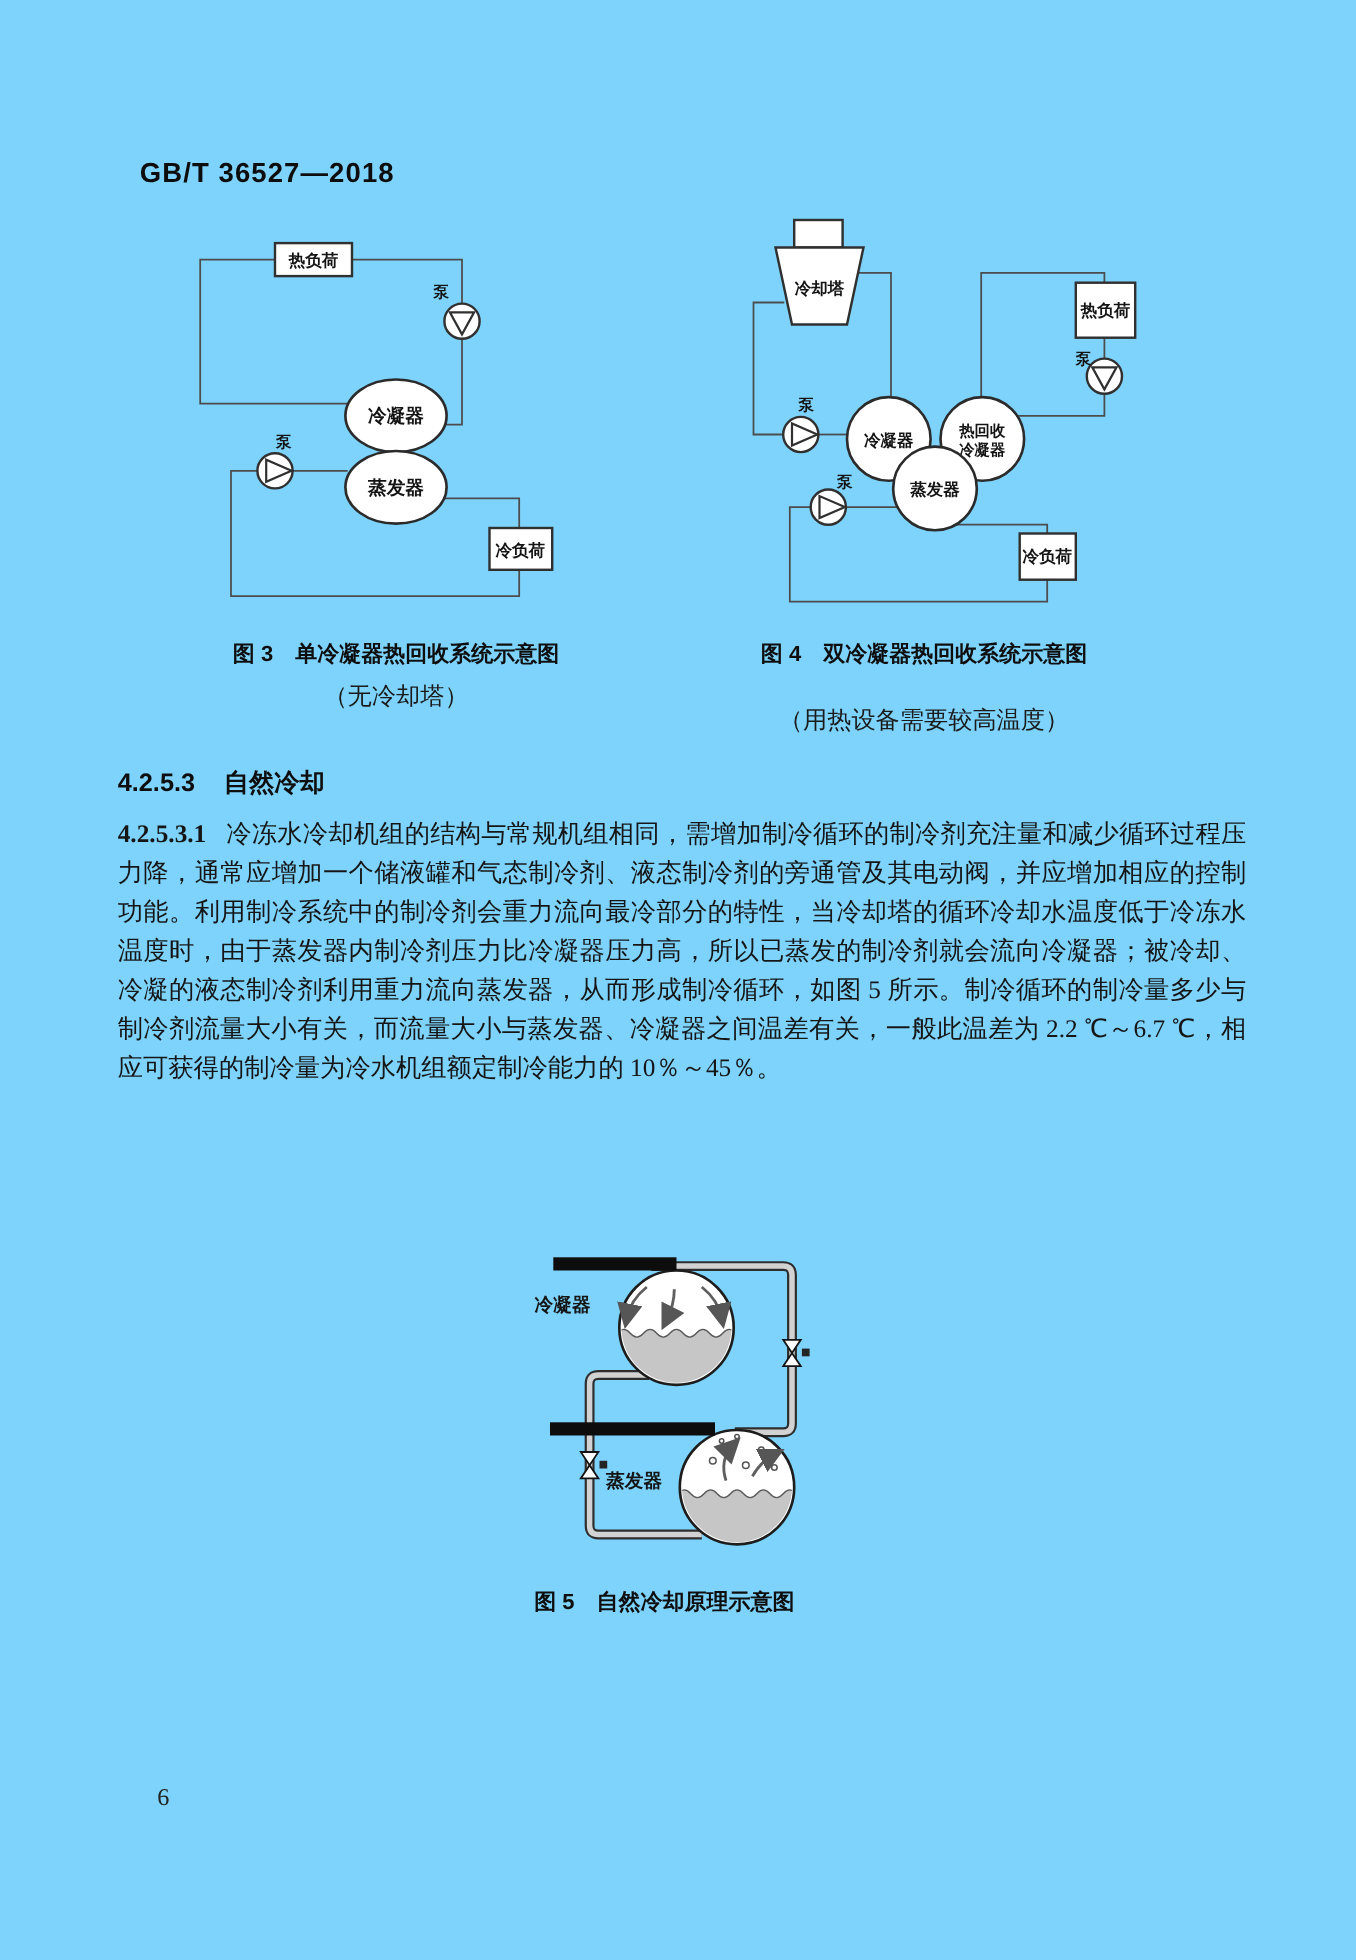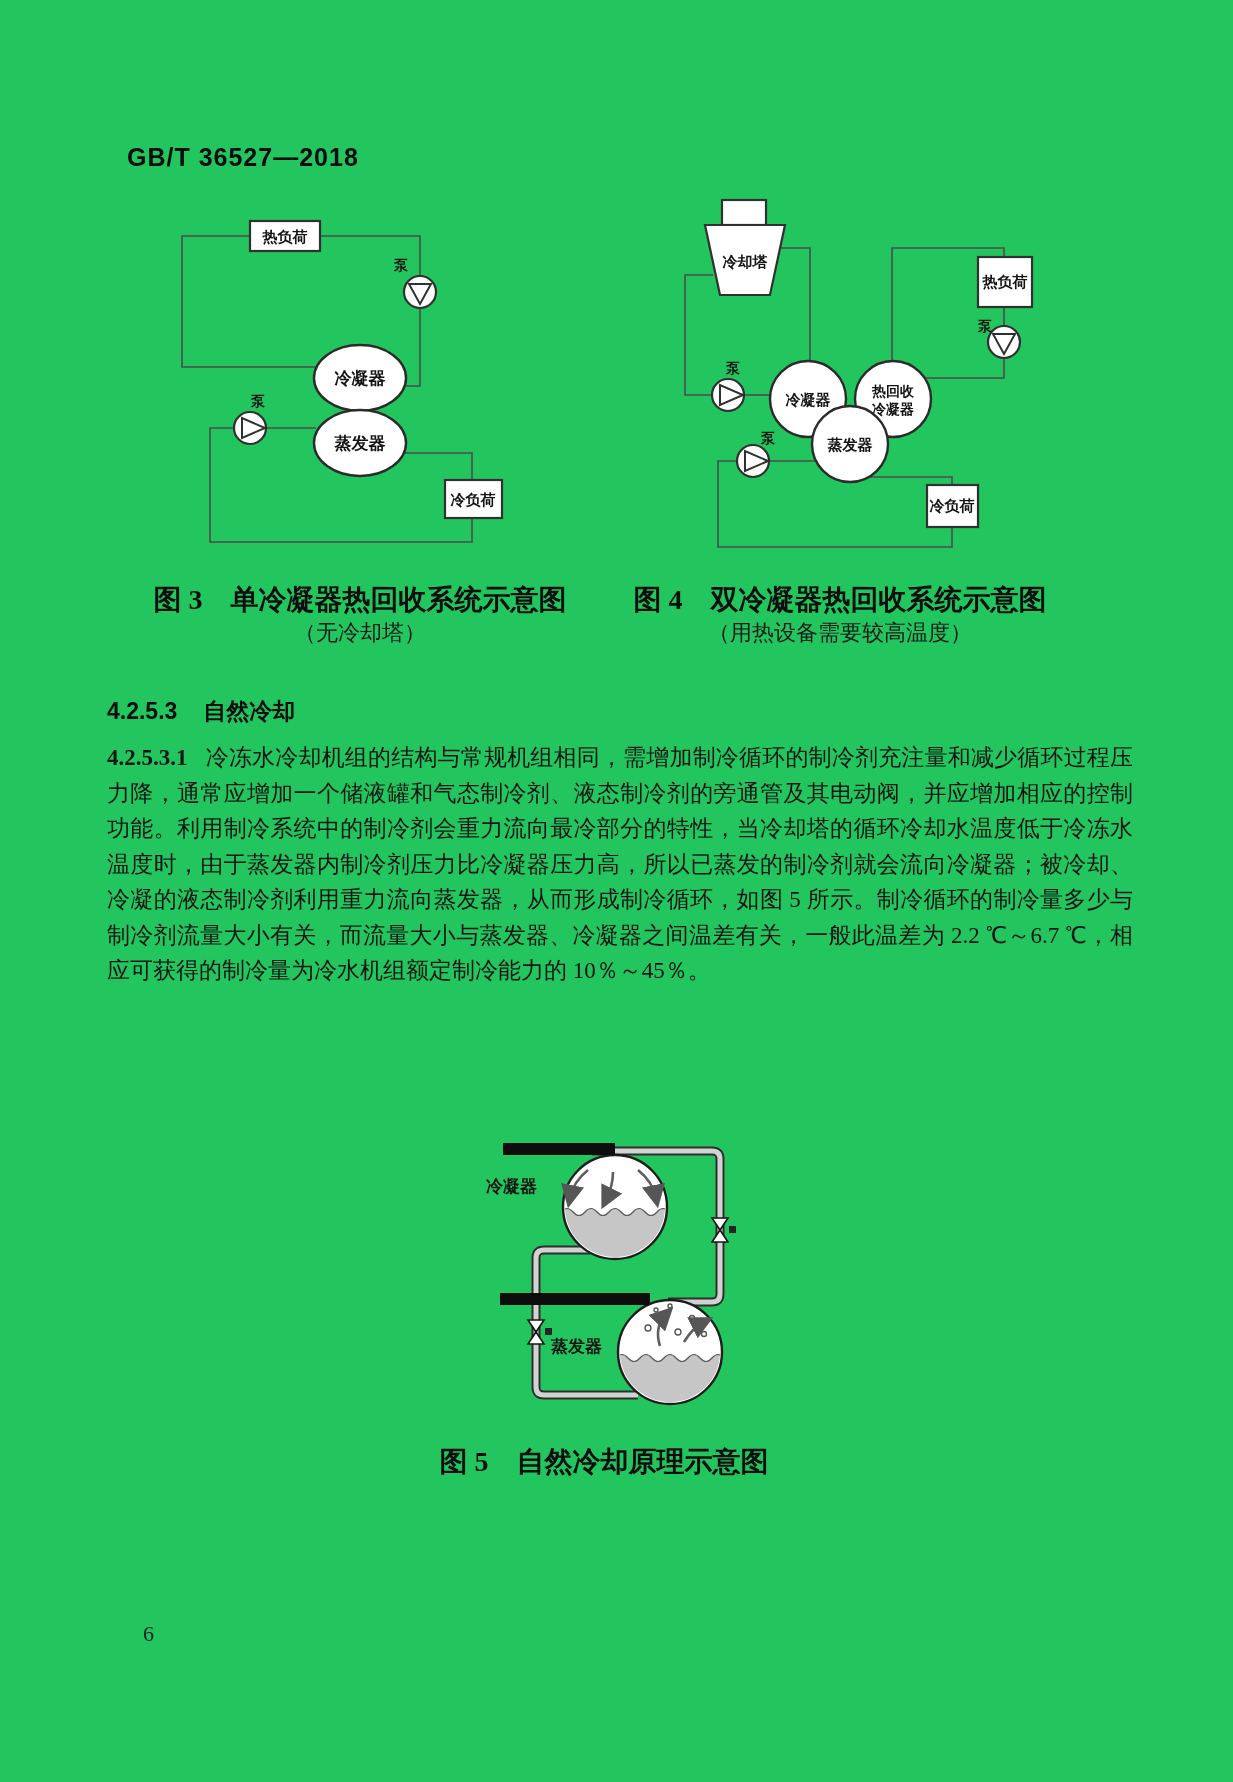--- a/index.html
+++ b/index.html
@@ -1,27 +1,27 @@
 <!DOCTYPE html>
 <html><head>
 <meta charset="utf-8">
 <style>
   html,body{margin:0;padding:0;background:#e8e8e8;}
-  .page{position:relative;width:1233px;height:1782px;margin:0 auto;background:#22c55e;overflow:hidden;
+  .page{position:relative;width:1233px;height:1782px;margin:0 auto;background:#7dd3fc;overflow:hidden;
         font-family:"Liberation Serif",serif;color:#111;}
   .abs{position:absolute;}
   .std-header{font-family:"Liberation Sans",sans-serif;font-weight:700;font-size:25px;letter-spacing:1px;color:#0d0d0d;}
   .fig{position:absolute;}
   .ln polyline, .ln line{fill:none;stroke:#4c4c4c;stroke-width:1.6;}
   .box{fill:#fff;stroke:#303030;stroke-width:2.2;}
   .node{fill:#fff;stroke:#2b2b2b;stroke-width:2.4;}
   .tri{fill:none;stroke:#303030;stroke-width:2;}
   .lbl{font-family:"Liberation Sans",sans-serif;font-weight:700;fill:#141414;text-anchor:middle;}
   .lbl.s14{font-size:14px;} .lbl.s15{font-size:15px;} .lbl.s17{font-size:17px;}
-  .cap1{font-family:Liberation Serif, serif;font-weight:700;font-size:28px;color:#0e0e0e;text-align:center;}
+  .cap1{font-family:Liberation Sans, sans-serif;font-weight:700;font-size:20px;color:#0e0e0e;text-align:center;}
   .cap2{font-family:"Liberation Sans",sans-serif;font-weight:500;font-size:22px;color:#1a1a1a;text-align:center;}
   .heading{font-family:"Liberation Sans",sans-serif;font-weight:700;font-size:23px;color:#0e0e0e;text-align:center;}
   .heading .num{margin-right:26px;}
   .para{font-size:23px;line-height:35.5px;text-align:justify;color:#151515;}
   .para .cnum{font-family:Liberation Serif, serif;font-weight:700;margin-right:18px;}
   .pipe-o{fill:none;stroke:#2e2e2e;stroke-width:9;}
   .pipe-i{fill:none;stroke:#d2d2d2;stroke-width:5;}
   .bar{fill:#0d0d0d;}
   .valve{fill:#fff;stroke:#141414;stroke-width:1.6;}
   .handle{fill:#242424;}
@@ -118,21 +118,21 @@
     </g>
     <text class="lbl s14" x="168" y="253">泵</text>
 
     <rect class="box" x="327" y="295" width="51" height="42"></rect>
     <text class="lbl s15" x="352" y="321">冷负荷</text>
   </svg>
 
   <div class="abs cap1" style="left:150px;top:581px;width:420px;">图 3　单冷凝器热回收系统示意图</div>
   <div class="abs cap2" style="left:150px;top:618px;width:420px;text-align:center;">（无冷却塔）</div>
   <div class="abs cap1" style="left:630px;top:581px;width:420px;text-align:center;">图 4　双冷凝器热回收系统示意图</div>
-  <div class="abs cap2" style="left:630px;top:618px;width:420px;">（用热设备需要较高温度）</div>
+  <div class="abs cap2" style="left:630px;top:640px;width:420px;">（用热设备需要较高温度）</div>
 
   <div class="abs heading" style="left:107px;top:696px;">
     <span class="num">4.2.5.3</span><span>自然冷却</span>
   </div>
 
   <div class="abs para" style="left:107px;top:740px;width:1026px;">
     <span class="cnum">4.2.5.3.1</span><span>冷冻水冷却机组的结构与常规机组相同，需增加制冷循环的制冷剂充注量和减少循环过程压力降，通常应增加一个储液罐和气态制冷剂、液态制冷剂的旁通管及其电动阀，并应增加相应的控制功能。利用制冷系统中的制冷剂会重力流向最冷部分的特性，当冷却塔的循环冷却水温度低于冷冻水温度时，由于蒸发器内制冷剂压力比冷凝器压力高，所以已蒸发的制冷剂就会流向冷凝器；被冷却、冷凝的液态制冷剂利用重力流向蒸发器，从而形成制冷循环，如图 5 所示。制冷循环的制冷量多少与制冷剂流量大小有关，而流量大小与蒸发器、冷凝器之间温差有关，一般此温差为 2.2 ℃～6.7 ℃，相应可获得的制冷量为冷水机组额定制冷能力的 10％～45％。</span>
   </div>
 
   <svg class="fig" style="left:420px;top:1130px;" width="380" height="290" viewBox="0 0 380 290">

